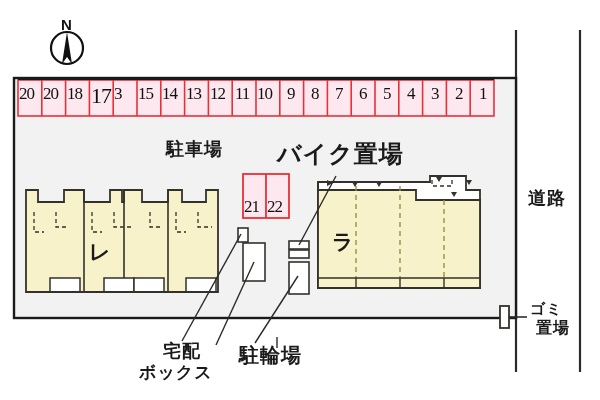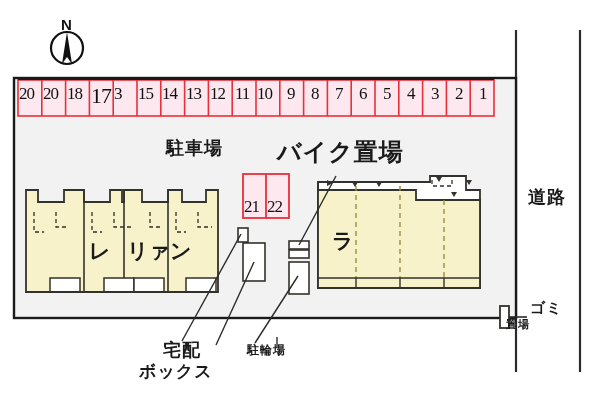--- a/index.html
+++ b/index.html
@@ -5,21 +5,21 @@
   html,body{margin:0;padding:0;}
   body{
     width:600px;height:400px;
     background:#ffffff;
     font-family:"Liberation Sans","DejaVu Sans",sans-serif;
     overflow:hidden;
   }
   #stage{position:relative;width:600px;height:400px;}
   #stage svg{position:absolute;left:0;top:0;}
   .lbl{position:absolute;color:#1a1a1a;white-space:nowrap;line-height:1;}
-  .jp{font-family:Liberation Mono, monospace;font-weight:700;}
+  .jp{font-family:Liberation Serif, serif;font-weight:700;}
   .num{font-family:Liberation Serif, serif;color:#111;font-weight:400;}
 </style>
 </head>
 <body>
 
 <div id="stage">
 
   <svg width="600" height="400" viewBox="0 0 600 400">
 
     <g>
@@ -176,29 +176,28 @@
   <div class="lbl num" style="left:479px;top:85px;font-size:17px;">1</div>
 
   <div class="lbl num" style="left:244px;top:198px;font-size:17px;letter-spacing:-1px;">21</div>
   <div class="lbl num" style="left:267px;top:198px;font-size:17px;letter-spacing:-1px;">22</div>
 
   <div class="lbl jp" style="left:166px;top:140px;font-size:18px;letter-spacing:1px;">駐車場</div>
 
   <div class="lbl jp" style="left:277px;top:142px;font-size:24px;letter-spacing:1px;">バイク置場</div>
 
   <div class="lbl jp" style="left:89px;top:242px;font-size:21px;">レ</div>
-  <div class="lbl jp" style="left:127px;top:242px;font-size:21px;">リァン</div>
 
   <div class="lbl jp" style="left:332px;top:232px;font-size:21px;">ラ</div>
 
   <div class="lbl jp" style="left:528px;top:189px;font-size:18px;letter-spacing:1px;">道路</div>
 
   <div class="lbl jp" style="left:530px;top:302px;font-size:15px;letter-spacing:1px;">ゴミ</div>
-  <div class="lbl jp" style="left:506px;top:320px;font-size:11px;letter-spacing:1px;">置場</div>
+  <div class="lbl jp" style="left:536px;top:320px;font-size:16px;letter-spacing:1px;">置場</div>
 
   <div class="lbl jp" style="left:163px;top:342px;font-size:18px;letter-spacing:1px;">宅配</div>
   <div class="lbl jp" style="left:139px;top:364px;font-size:17px;letter-spacing:1px;">ボックス</div>
 
-  <div class="lbl jp" style="left:239px;top:345px;font-size:12px;letter-spacing:1px;margin-left:8px;">駐輪場</div>
+  <div class="lbl jp" style="left:239px;top:345px;font-size:20px;letter-spacing:1px;">駐輪場</div>
 
   <div class="lbl" style="left:61px;top:17px;font-size:15px;font-weight:700;color:#111;">N</div>
 
 </div>
 
 </body></html>

